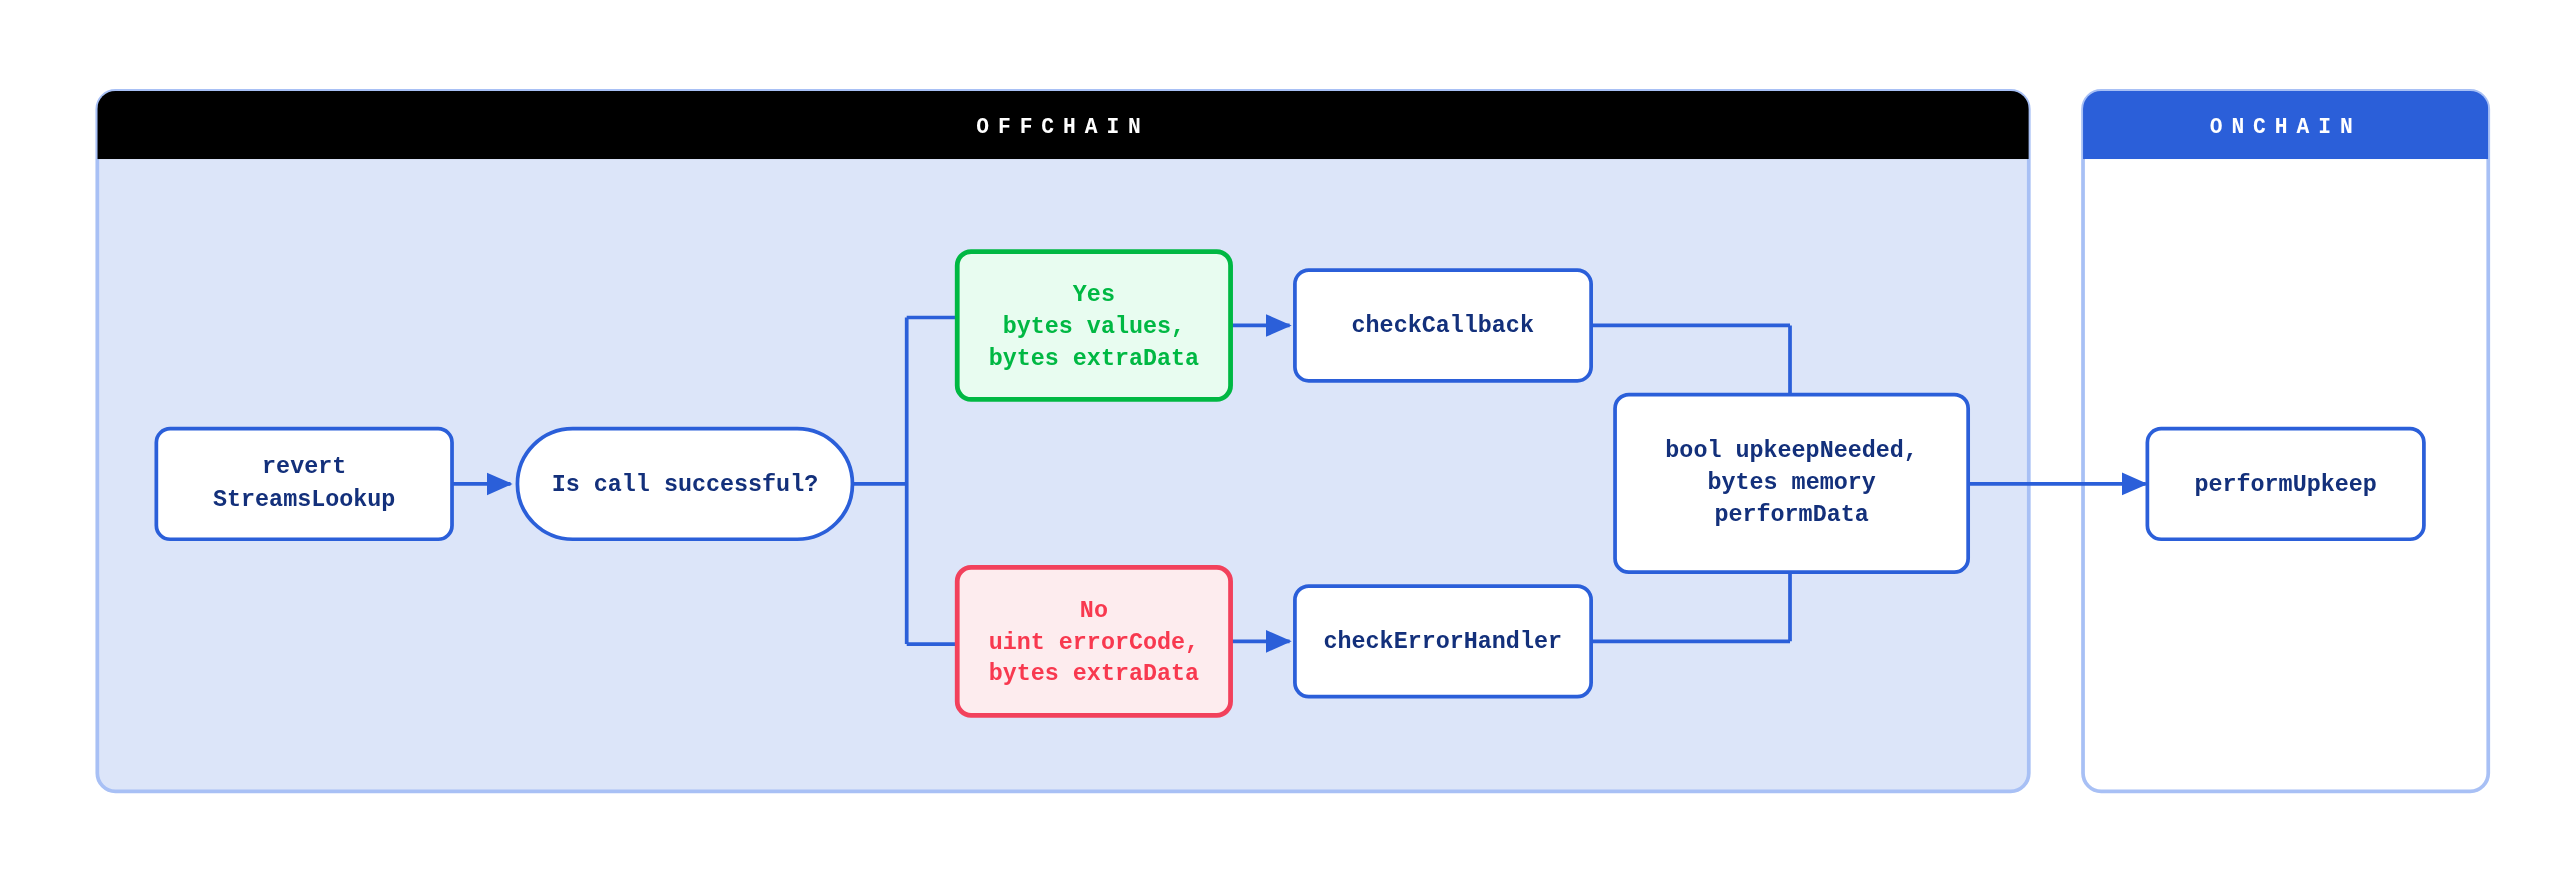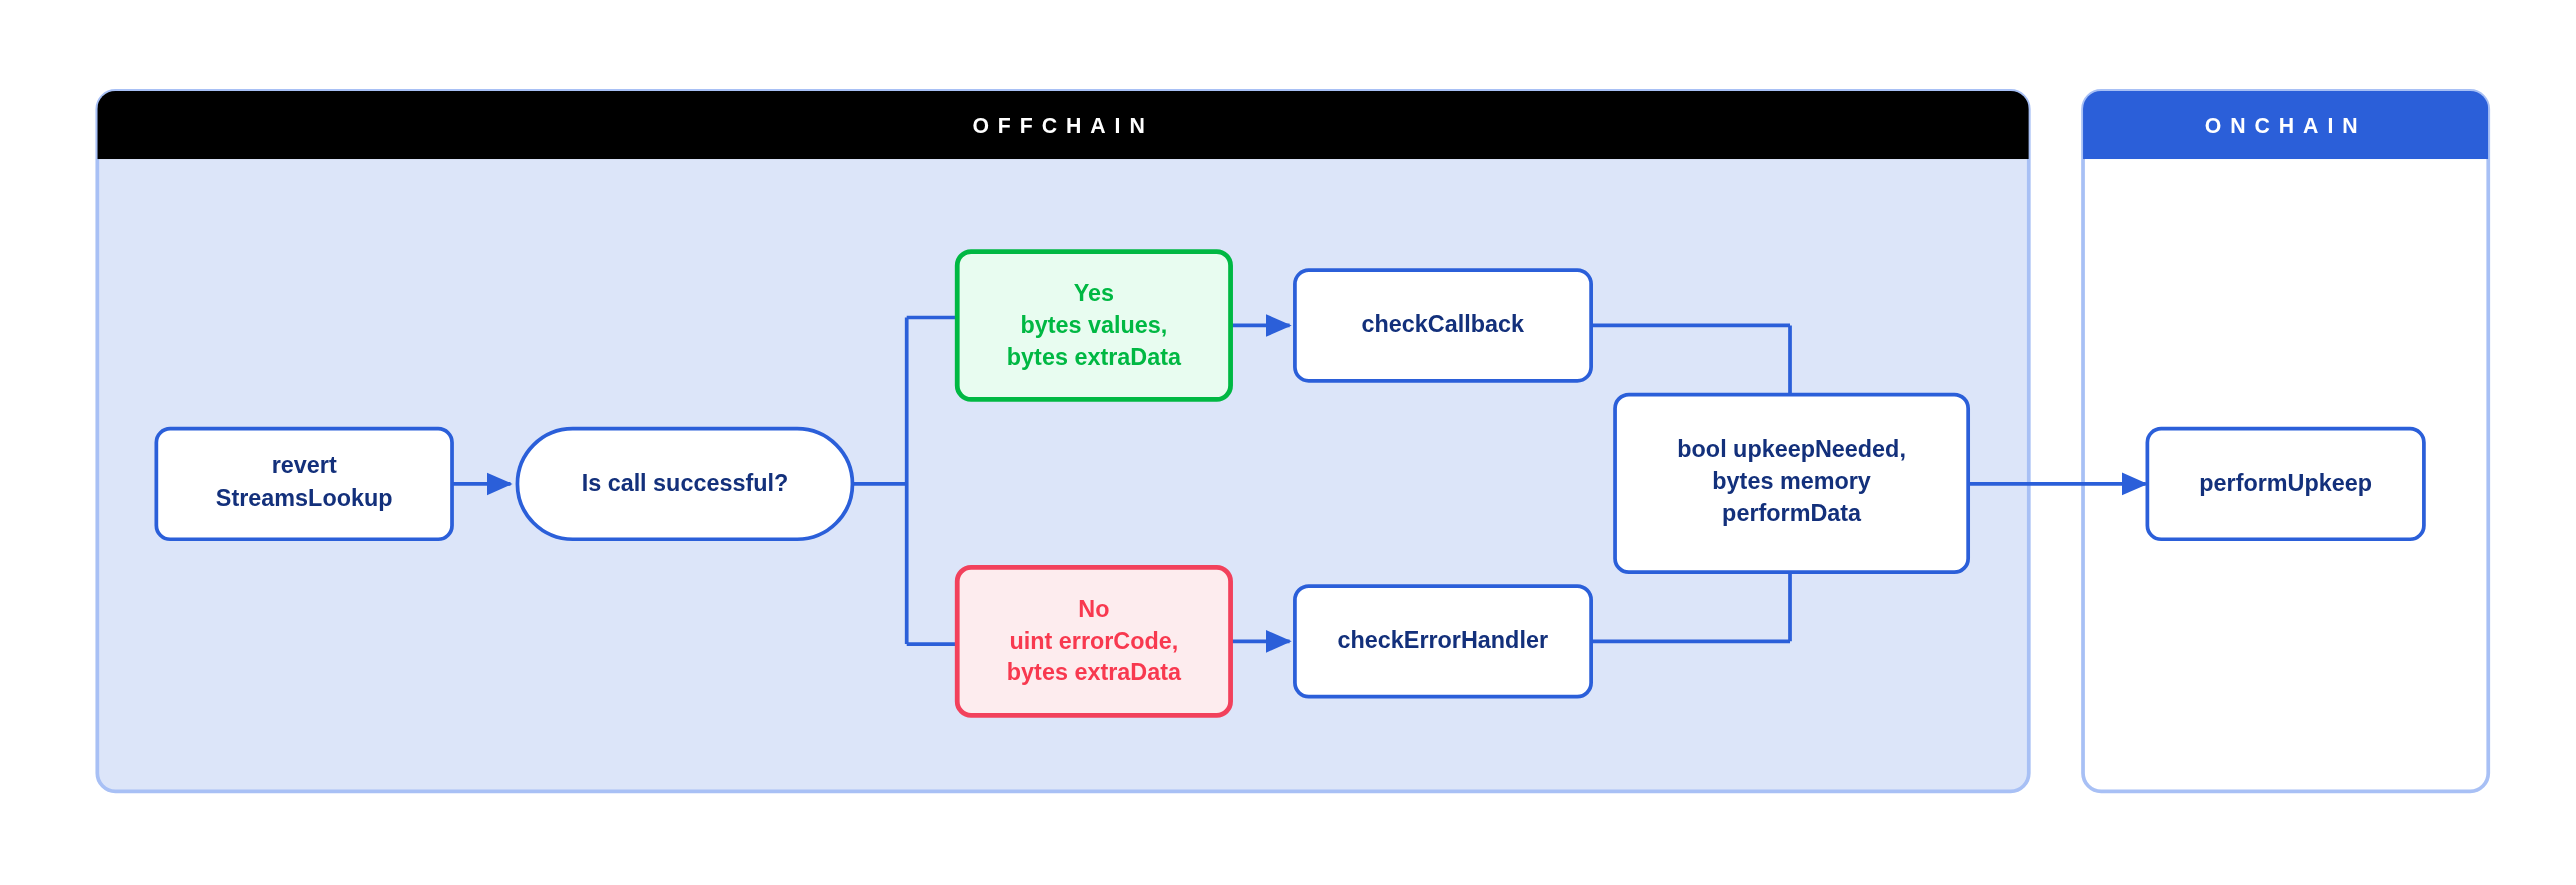--- a/index.html
+++ b/index.html
@@ -10,20 +10,21 @@
   body {
     width: 2576px;
     height: 886px;
     font-family: "Liberation Sans", sans-serif;
     overflow: hidden;
   }
   #diagram-root {
     position: relative;
     width: 2576px;
     height: 716px;
+    font-family: Liberation Mono, monospace;
   }
   svg#flow {
     position: absolute;
     top: 0;
     left: 0;
     width: 2576px;
     height: 886px;
     display: block;
   }
   .panel-label {

